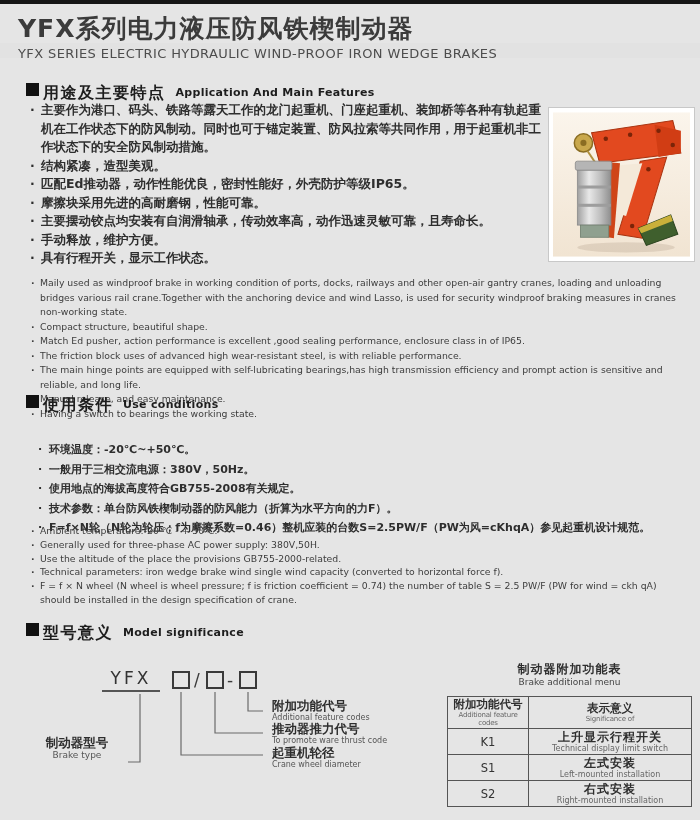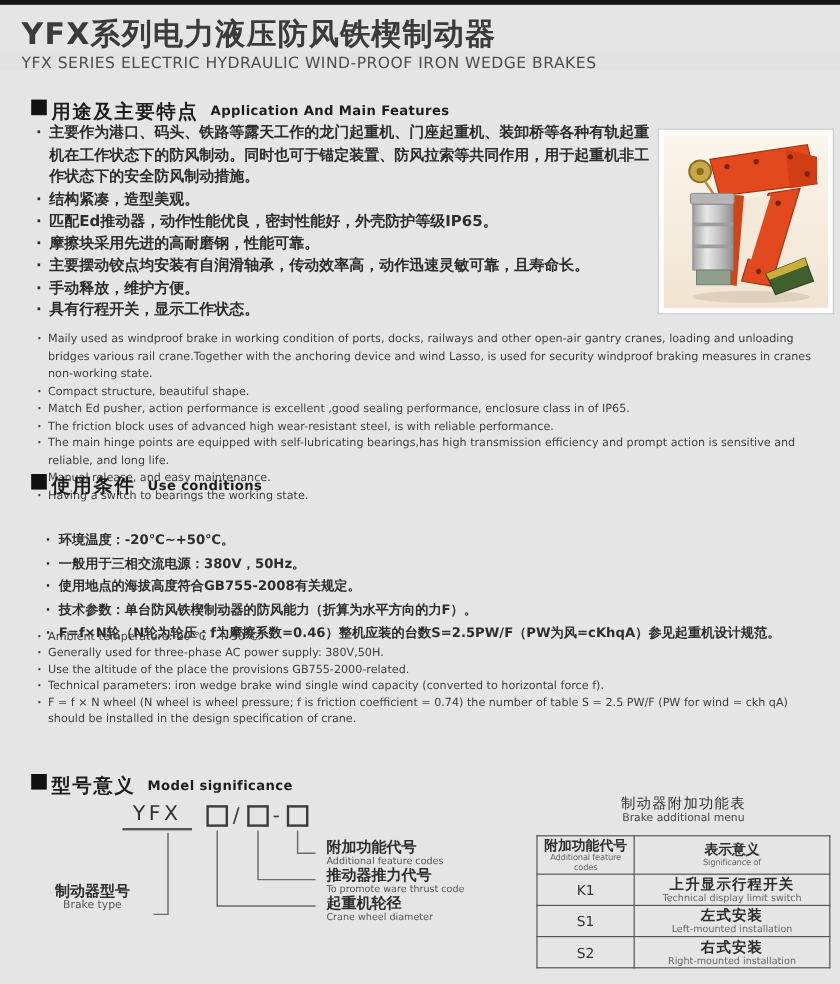--- a/index.html
+++ b/index.html
@@ -36,21 +36,21 @@
   .msep{position:absolute;top:670px;font-size:17px;color:#3a3a3a;}
   .connectors{position:absolute;left:0;top:660px;}
   .dlabel{position:absolute;left:272px;white-space:nowrap;}
   .dlabel .zh{display:block;font-size:12.5px;font-weight:600;color:#2e2e2e;line-height:14px;}
   .dlabel .en{display:block;font-size:8px;color:#555;line-height:9px;}
   .dlabel-left{position:absolute;left:28px;top:735px;width:98px;text-align:center;}
   .dlabel-left .zh{display:block;font-size:12.5px;font-weight:600;color:#2e2e2e;line-height:15px;}
   .dlabel-left .en{display:block;font-size:9px;color:#555;line-height:11px;}
   
   .tbl-title{position:absolute;left:447px;top:662px;width:245px;text-align:center;}
-  .tbl-title .zh{display:block;font-size:12px;font-weight:400;color:#2e2e2e;line-height:14px;letter-spacing:1px;}
+  .tbl-title .zh{display:block;font-size:12px;font-weight:700;color:#2e2e2e;line-height:14px;letter-spacing:1px;}
   .tbl-title .en{display:block;font-size:9px;color:#444;line-height:12px;text-align:center;}
   .func-table{position:absolute;left:447px;top:696px;width:245px;border-collapse:collapse;}
   .func-table td,.func-table th{border:1px solid #555;text-align:center;vertical-align:middle;padding:1px 0;}
   .func-table .col-code{width:80px;}
   .func-table .h-zh{display:block;font-size:11.5px;font-weight:600;color:#2e2e2e;line-height:13px;}
   .func-table .h-en{display:block;font-size:7px;font-weight:normal;color:#666;line-height:8px;letter-spacing:-0.2px;}
   .func-table .code{font-size:11.5px;color:#333;margin-top:25px;}
   .func-table .c-zh{display:block;font-size:12px;font-weight:600;color:#2e2e2e;line-height:14px;letter-spacing:1px;}
   .func-table .c-en{display:block;font-size:8px;color:#666;line-height:9px;}
   .func-table thead tr{height:30px;}
@@ -148,21 +148,21 @@
   </ul>
 
   <ul class="en-list cond-en">
     <li>Ambient temperature:-20 ℃ - + 50℃.</li>
     <li>Generally used for three-phase AC power supply: 380V,50H.</li>
     <li>Use the altitude of the place the provisions GB755-2000-related.</li>
     <li>Technical parameters: iron wedge brake wind single wind capacity  (converted to horizontal force f).</li>
     <li>F = f × N wheel (N wheel is wheel pressure; f is friction coefficient = 0.74) the number of table S = 2.5 PW/F (PW for wind = ckh qA) should be installed in the design specification of crane.</li>
   </ul>
 
-  <div class="sec-head" style="top:623px;margin-top:22px;">
+  <div class="sec-head" style="top:623px;">
     <span class="sq"></span>
     <span class="sec-zh">型号意义</span>
     <span class="sec-en">Model  significance</span>
   </div>
 
   <span class="yfx">YFX</span>
   <span class="mbox" style="left:172px;"></span>
   <span class="msep" style="left:194px;">/</span>
   <span class="mbox" style="left:206px;"></span>
   <span class="msep" style="left:227px;">-</span>

